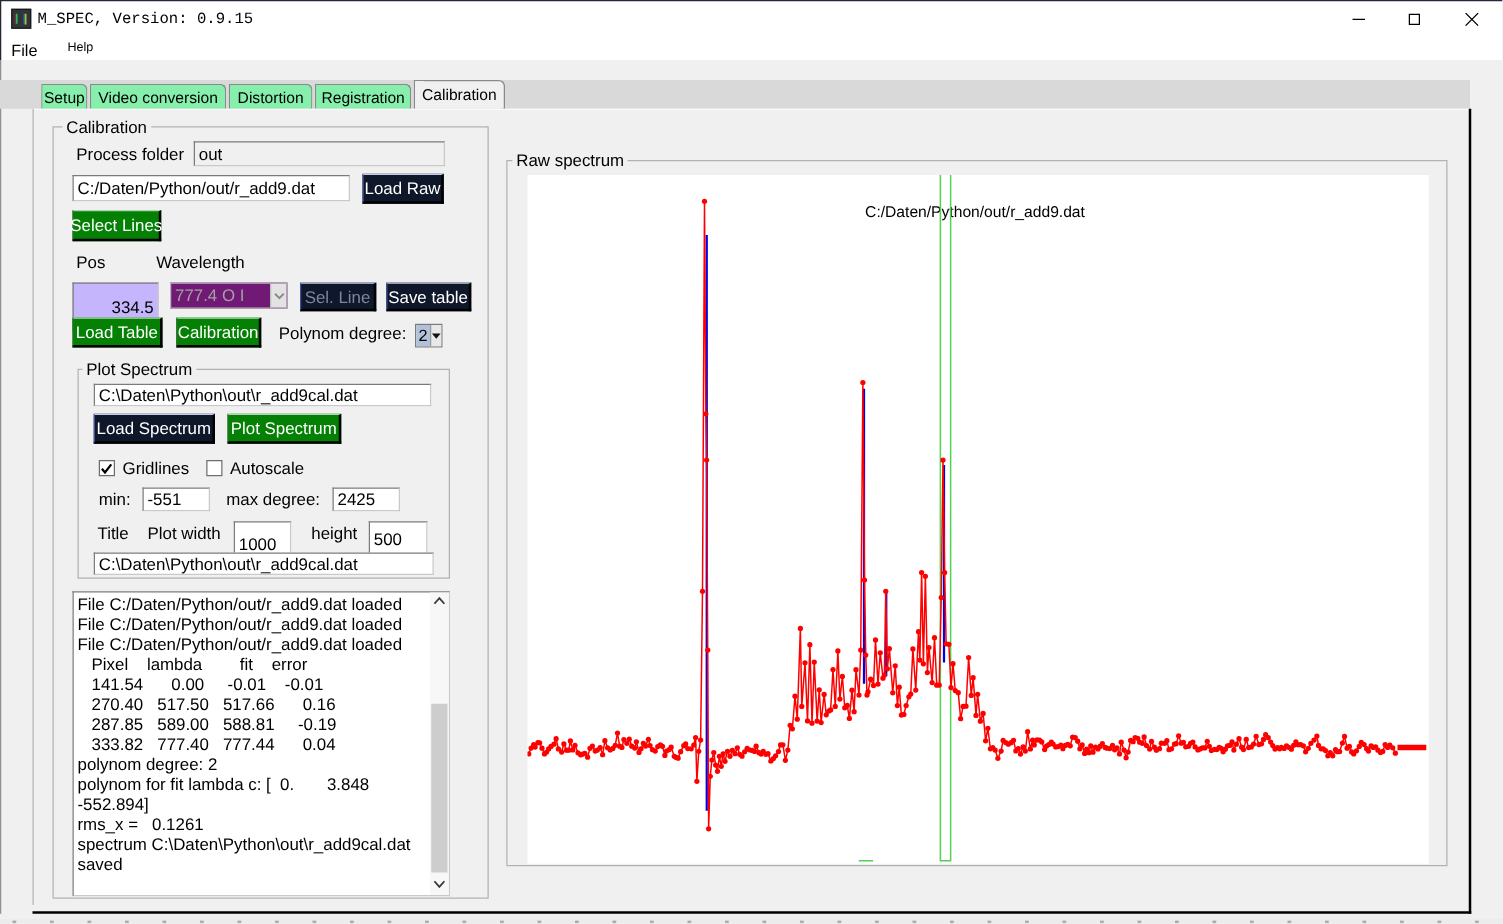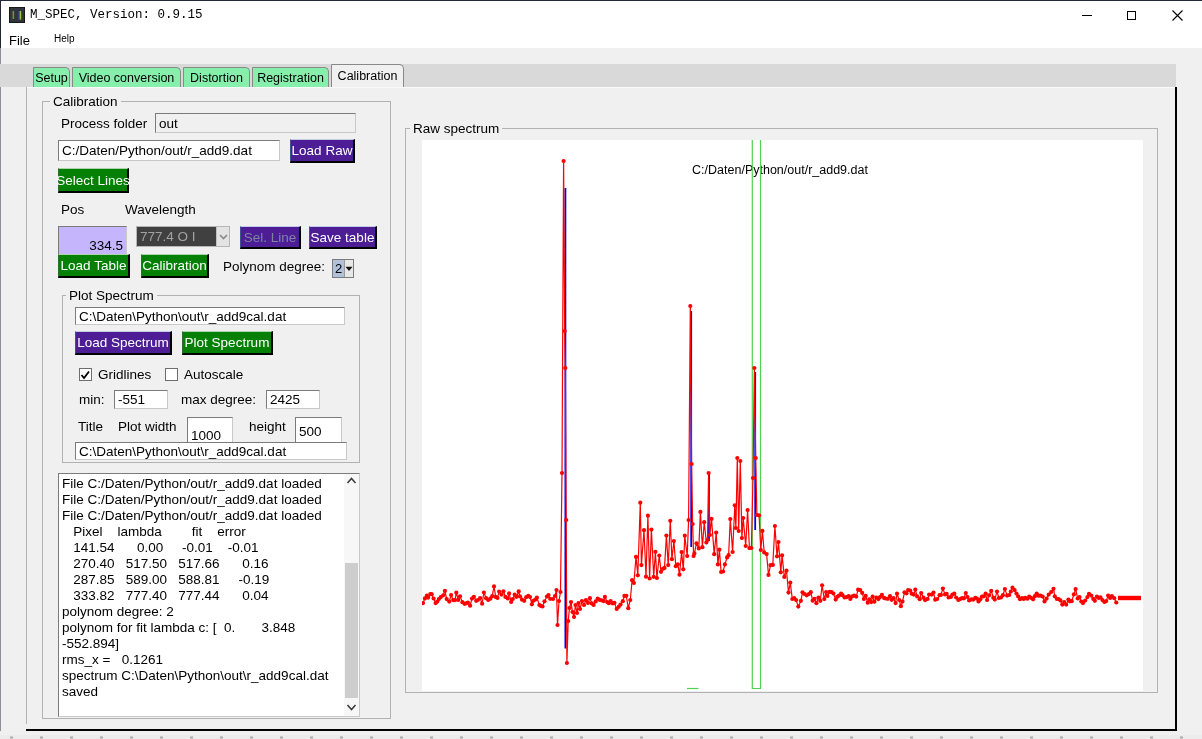--- a/index.html
+++ b/index.html
@@ -22,21 +22,21 @@
 #paneL { left:26px; top:87px; width:1px; height:637px; background:#b4b4b4; }
 #paneTop { left:26px; top:87px; width:1150px; height:1px; background:#fafafa; }
 #paneR { left:1175px; top:87px; width:1.5px; height:643.5px; background:#000; }
 #paneB { left:26px; top:729px; width:1151px; height:1.5px; background:#000; }
 
 .group { position:absolute; border:1px solid #b2b2b2; }
 
 .lbl { position:absolute; font-size:13.5px; white-space:pre; }
 .inp { position:absolute; background:#fff; border:1px solid; border-color:#7b7b7b #c9c9c9 #c9c9c9 #7b7b7b; font-size:13.5px; padding:0 3px; display:flex; align-items:center; white-space:nowrap; overflow:hidden; }
 .btn { position:absolute; display:flex; align-items:center; justify-content:center; font-size:13.5px; color:#fff; white-space:nowrap; border-style:solid; border-width:1px 2px 2px 1px; }
-.btn-n { background:#4c1d95; border-color:#c3cce6 #000 #000 #41518f; }
+.btn-n { background:#0f172a; border-color:#c3cce6 #000 #000 #41518f; }
 .btn-g { background:#048104; border-color:#aed4ae #000 #000 #2e6e2e; }
 .cb { position:absolute; width:13px; height:13px; background:#fff; border:1px solid #6e6e6e; }
 </style>
 </head>
 <body>
 
 <div class="abs" id="titlebar"></div>
 <div class="abs" id="appicon"><svg width="14" height="14" viewBox="0 0 14 14">
       <rect x="0" y="0" width="14" height="14" fill="#31343b"></rect>
       <rect x="1.6" y="3" width="1" height="8" fill="#7a2a2a"></rect>
@@ -76,21 +76,21 @@
 <div class="inp" style="left:58px;top:140px;width:222px;height:21px">C:/Daten/Python/out/r_add9.dat</div>
 <div class="btn btn-n" style="left:290px;top:139px;width:65px;height:24px">Load Raw</div>
 
 <div class="btn btn-g" style="left:58px;top:168px;width:71px;height:25px">Select Lines</div>
 
 <div class="lbl" style="left:61px;top:202px">Pos</div>
 <div class="lbl" style="left:125px;top:202px">Wavelength</div>
 
 <div class="inp" style="left:58px;top:226px;width:69px;height:39px;justify-content:flex-end;background:#c4b5fd">334.5</div>
 
-<div class="inp" style="left:136px;top:226px;width:94px;height:21px;background:#404040;border-color:#b6b6b6;color:#a2a2a2">777.4 O I</div>
+<div class="inp" style="left:136px;top:226px;width:94px;height:21px;background:#701a75;border-color:#b6b6b6;color:#a2a2a2">777.4 O I</div>
 <div class="abs" style="left:216px;top:227px;width:13px;height:19px;background:#e3e3e3;border-left:1px solid #c0c0c0;display:flex;align-items:center;justify-content:center">
     <svg width="9" height="6" viewBox="0 0 9 6">
       <path d="M1 1 L4.5 4.5 L8 1" stroke="#8a8a8a" stroke-width="1.6" fill="none"></path>
     </svg>
   </div>
 
 <div class="btn btn-n" style="left:240px;top:226px;width:61px;height:23px;color:#7c86a0">Sel. Line</div>
 <div class="btn btn-n" style="left:309px;top:226px;width:68px;height:23px">Save table</div>
 
 <div class="btn btn-g" style="left:58px;top:254px;width:72px;height:24px">Load Table</div>

